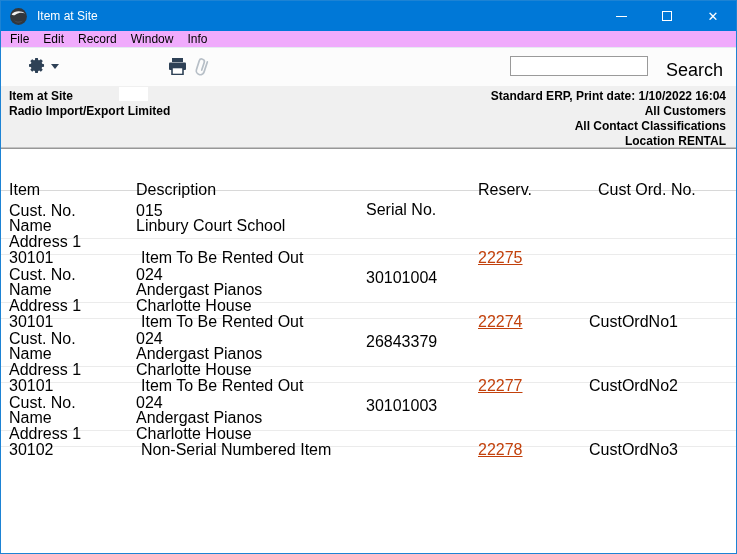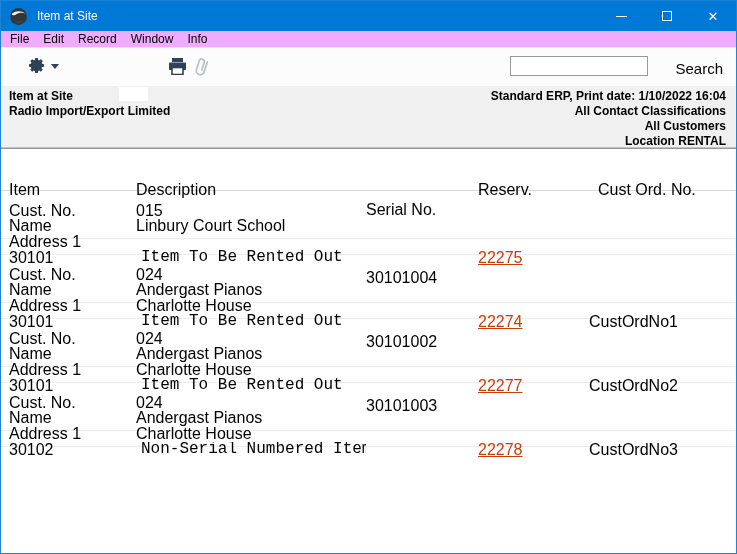--- a/index.html
+++ b/index.html
@@ -21,38 +21,38 @@
   .menubar{height:16px;background:#f0abfc;display:flex;align-items:center;font-size:12px;color:#000;padding-left:8px;border-bottom:1px solid #e6ebf1;}
   .menu-item{padding:0 7px;}
   .menu-item:first-child{padding-left:1px;}
   
   .toolbar{height:38px;background:#fcfcfc;position:relative;}
   .tool-gear{position:absolute;left:27px;top:9px;display:flex;align-items:center;}
   .caret{width:0;height:0;border-left:4px solid transparent;border-right:4px solid transparent;border-top:5px solid #2e4156;margin-left:5px;}
   .tool-print{position:absolute;left:167px;top:10px;}
   .tool-clip{position:absolute;left:193px;top:8px;}
   .search-input{position:absolute;left:509px;top:8px;width:138px;height:20px;box-sizing:border-box;border:1px solid #9a9a9a;background:#fff;font-size:12px;padding:0 4px;outline:none;}
-  .search-label{position:absolute;right:13px;top:12px;font-size:15px;color:#000;}
+  .search-label{position:absolute;right:13px;top:12px;font-size:18px;color:#000;}
   
   .report-header{height:61px;background:#f0f0f0;position:relative;font-size:12px;font-weight:bold;color:#000;}
   .rh-left{position:absolute;left:8px;top:3px;line-height:15px;}
   .rh-right{position:absolute;right:10px;top:3px;text-align:right;line-height:15px;}
   .rh-highlight{position:absolute;left:118px;top:1px;width:29px;height:14px;background:#fff;}
   .header-divider{height:1px;background:#979797;border-top:1px solid #c3c3c3;border-bottom:1px solid #ffffff;}
   
   .report{background:#fff;font-size:16px;color:#000;padding-top:20px;}
   .trow{display:grid;grid-template-columns:135px 230px 78px 97px 1fr;height:15.5px;line-height:15.5px;align-items:center;}
   .trow .c1{padding-left:8px;}
   .trow .c3{margin-top:39px;}
   .trow .c4{padding-left:34px;}
   .trow .c5{padding-left:48px;}
   .thead{height:17px;line-height:17px;}
   .thead .c5{padding-left:57px;}
   .head-line{height:1px;background:#d8d8d8;margin-top:3px;}
-  .c2.ind{padding-left:5px;font-family:Liberation Mono, monospace;}
+  .c2.ind{padding-left:5px;}
   .item-row{border-top:1px solid #ebebeb;border-bottom:1px solid #ebebeb;}
   .rlink{color:#c2410c;text-decoration:underline;cursor:pointer;}
   .cell{overflow:hidden;white-space:nowrap;}
 </style>
 </head>
 <body>
 
 <div class="window">
 
   <div class="titlebar" id="titlebar" style="background: rgb(0, 120, 215);">
@@ -110,22 +110,22 @@
   </div>
 
   <div class="report-header">
     <div class="rh-highlight"></div>
     <div class="rh-left">
       <div>Item at Site</div>
       <div>Radio Import/Export Limited</div>
     </div>
     <div class="rh-right">
       <div>Standard ERP, Print date: 1/10/2022 16:04</div>
+      <div>All Customers</div>
       <div>All Contact Classifications</div>
-      <div>All Customers</div>
       <div>Location RENTAL</div>
     </div>
   </div>
   <div class="header-divider"></div>
 
   <div class="report">
     <div class="trow thead">
       <div class="c1 cell">Item</div>
       <div class="c2 cell">Description</div>
       <div class="c3 cell">Serial No.</div>
@@ -179,21 +179,21 @@
         <div class="trow label-row">
           <div class="c1 cell">Address 1</div>
           <div class="c2 cell">Charlotte House</div>
           <div class="c3 cell"></div>
           <div class="c4 cell"></div>
           <div class="c5 cell"></div>
         </div>
         <div class="trow item-row">
           <div class="c1 cell">30101</div>
           <div class="c2 ind cell">Item To Be Rented Out</div>
-          <div class="c3 cell">30101002</div>
+          <div class="c3 cell">26843379</div>
           <div class="c4 cell"><a class="rlink" href="#">22274</a></div>
           <div class="c5 cell">CustOrdNo1</div>
         </div>
         <div class="trow label-row">
           <div class="c1 cell">Cust. No.</div>
           <div class="c2 cell">024</div>
           <div class="c3 cell"></div>
           <div class="c4 cell"></div>
           <div class="c5 cell"></div>
         </div>

